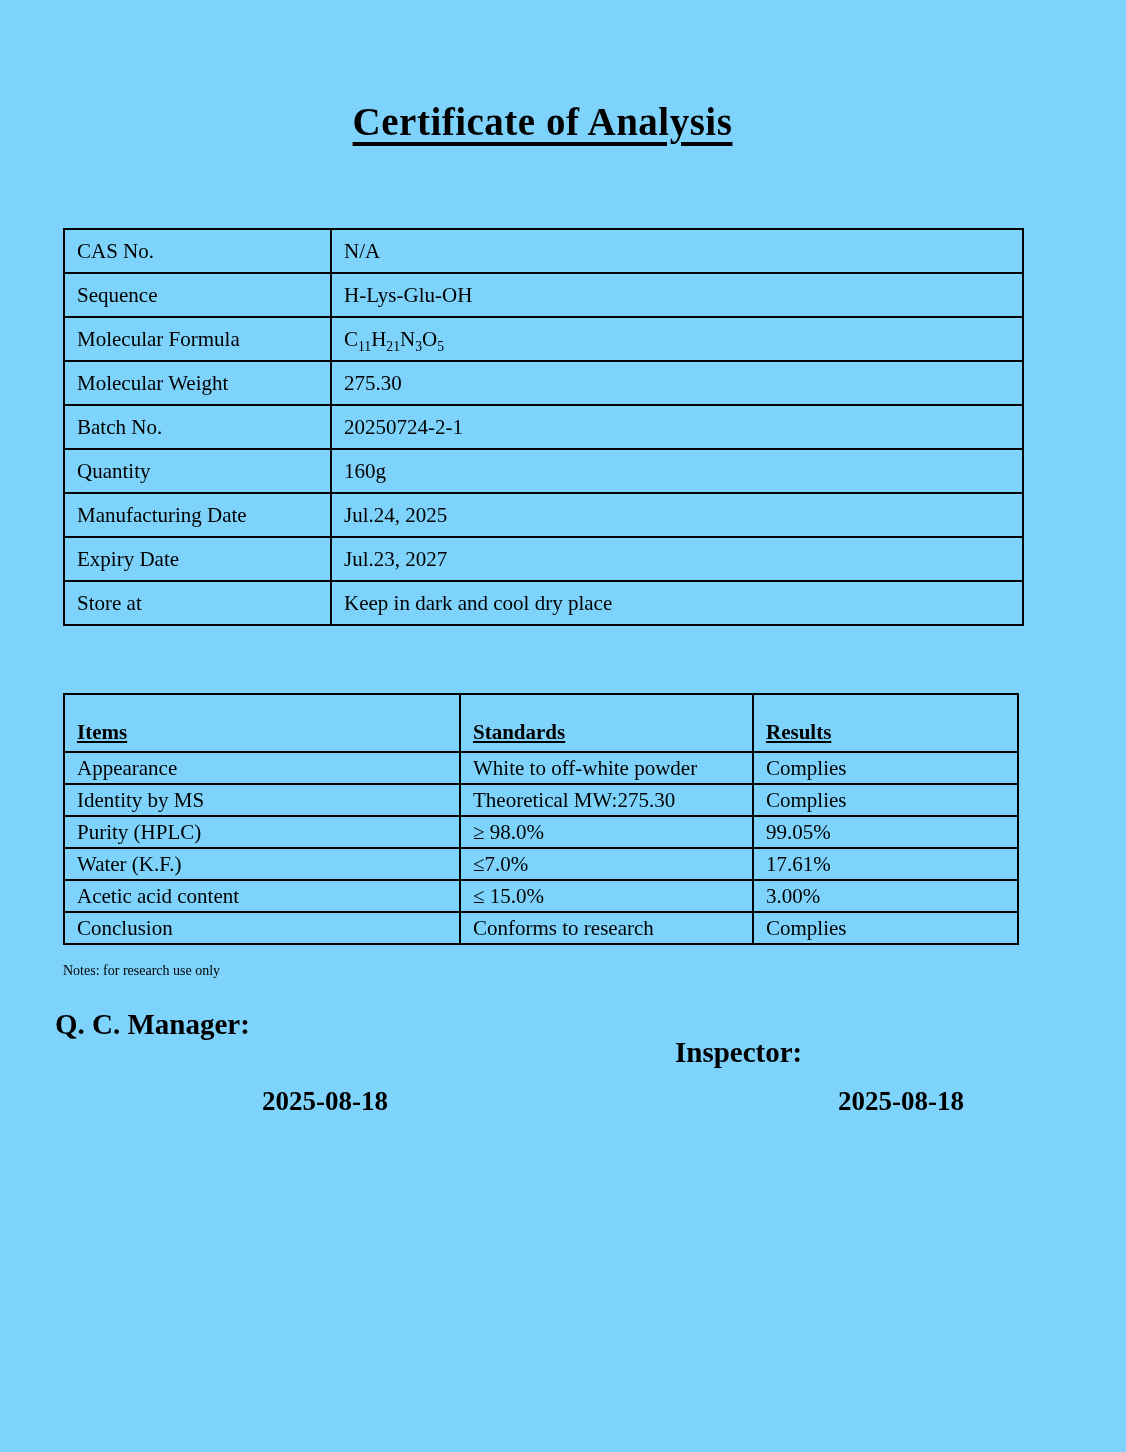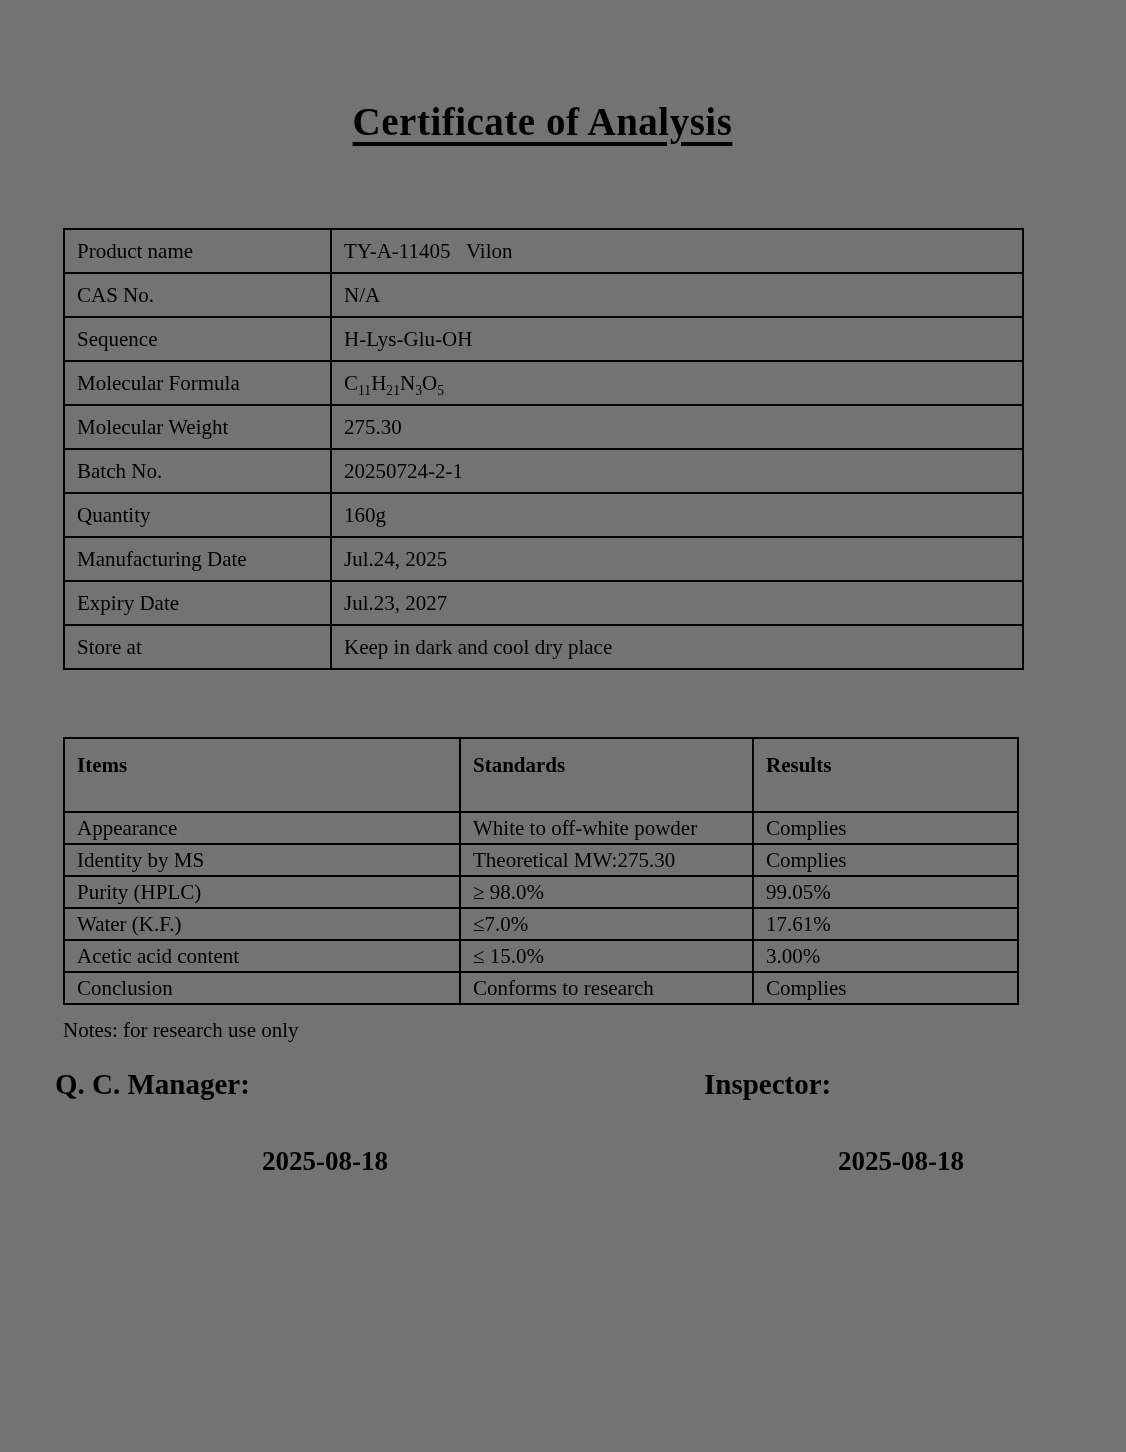--- a/index.html
+++ b/index.html
@@ -1,20 +1,20 @@
 <!DOCTYPE html>
 <html><head>
 <meta charset="utf-8">
 <style>
   * { box-sizing: border-box; }
   html, body { margin: 0; padding: 0; background: #ffffff; }
   .page {
     width: 1126px;
     height: 1452px;
-    background: #737373;
+    background: #7dd3fc;
     color: #000000;
     font-family: "Liberation Serif", "DejaVu Serif", serif;
     position: relative;
     overflow: hidden;
     padding-top: 98px;
   }
   .title {
     margin: 0 0 0 63px;
     width: 959px;
     text-align: center;
@@ -38,43 +38,44 @@
     padding: 0 12px;
     vertical-align: middle;
     text-align: left;
     overflow: hidden;
     white-space: pre-wrap;
   }
   .t1 { width: 959px; margin-top: 83px; }
   .t1 td { height: 44px; }
   .t2 { width: 954px; margin-top: 67px; }
   .t2 th {
-    height: 74px;
+    height: 58px;
     vertical-align: top;
-    padding-top: 14px;
+    padding-top: 25px;
     font-weight: bold;
+    text-decoration: underline;
   }
   .t2 td { height: 32px; }
   .b { font-weight: bold; }
   sub { font-size: 0.65em; line-height: 0; }
   .notes {
     margin: 12px 0 0 63px;
-    font-size: 21px;
+    font-size: 14px;
     line-height: 27px;
   }
   .sig-row { position: relative; margin-top: 22px; height: 36px; }
   .sig-label {
     position: absolute;
     font-size: 29px;
     font-weight: bold;
     line-height: 36px;
     white-space: nowrap;
   }
   .sig-qc { left: 55px; }
-  .sig-inspector { left: 704px; }
+  .sig-inspector { left: 675px; margin-top: 28px; }
   .date-row { position: relative; margin-top: 43px; height: 33px; }
   .date-text {
     position: absolute;
     font-size: 27px;
     font-weight: bold;
     line-height: 33px;
     white-space: nowrap;
   }
   .date-qc { left: 262px; }
   .date-inspector { left: 838px; }
@@ -85,24 +86,20 @@
 <div class="page">
 
   <h1 class="title">Certificate of Analysis</h1>
 
   <table class="tbl t1">
     <colgroup>
       <col style="width:267px">
       <col style="width:692px">
     </colgroup>
     <tbody>
-      <tr>
-        <td class="b">Product name</td>
-        <td class="b">TY-A-11405   Vilon</td>
-      </tr>
       <tr>
         <td>CAS No.</td>
         <td class="b">N/A</td>
       </tr>
       <tr>
         <td>Sequence</td>
         <td>H-Lys-Glu-OH</td>
       </tr>
       <tr>
         <td>Molecular Formula</td>

